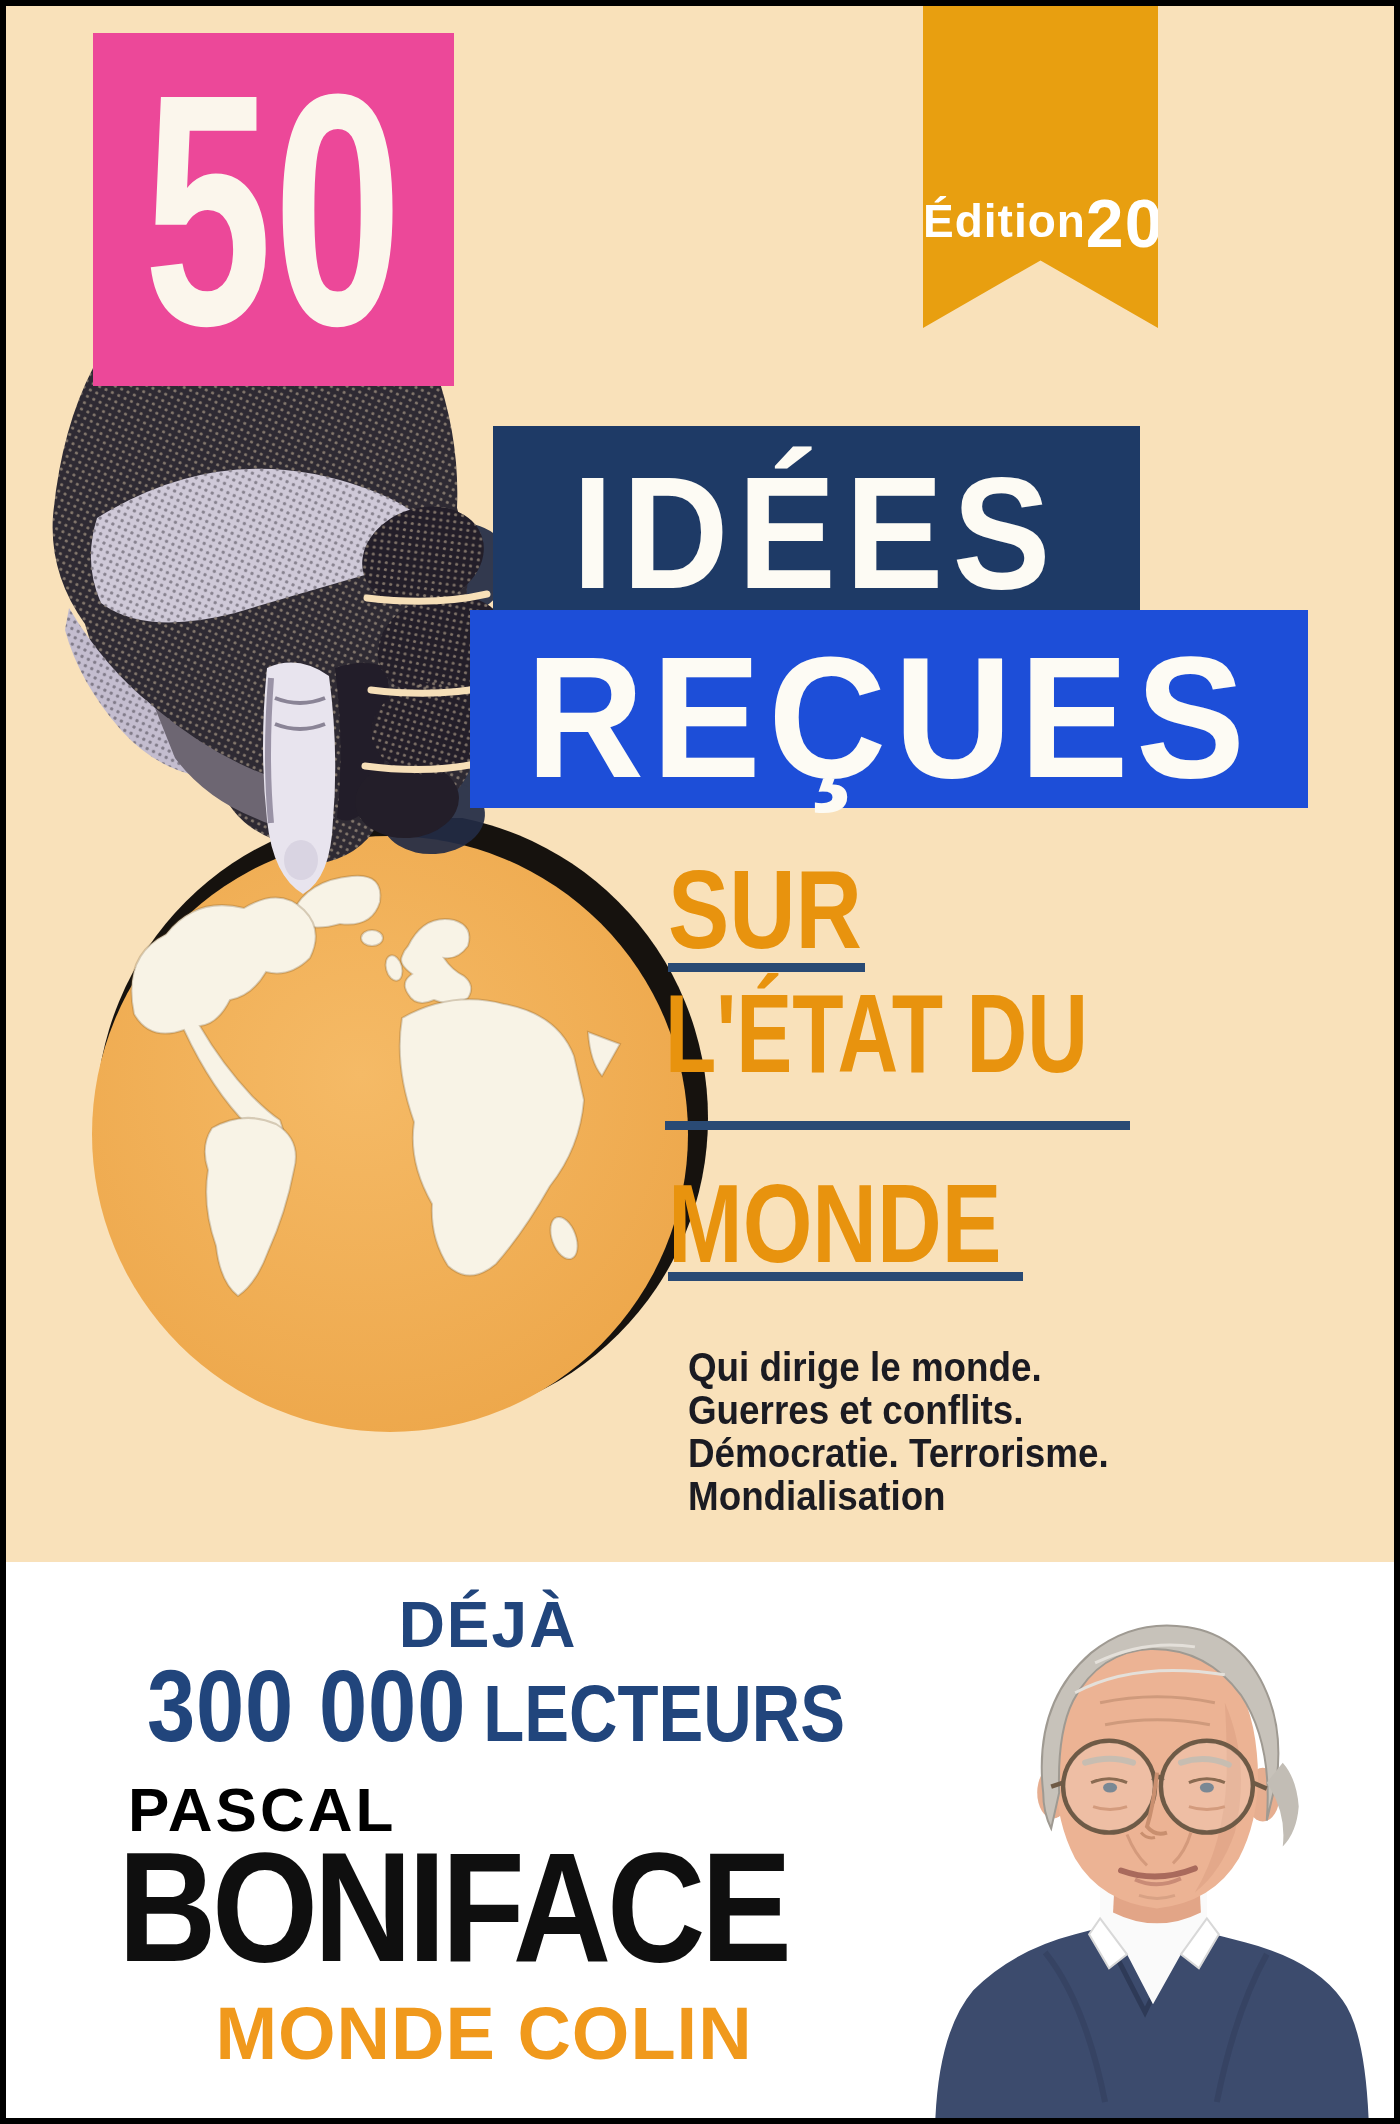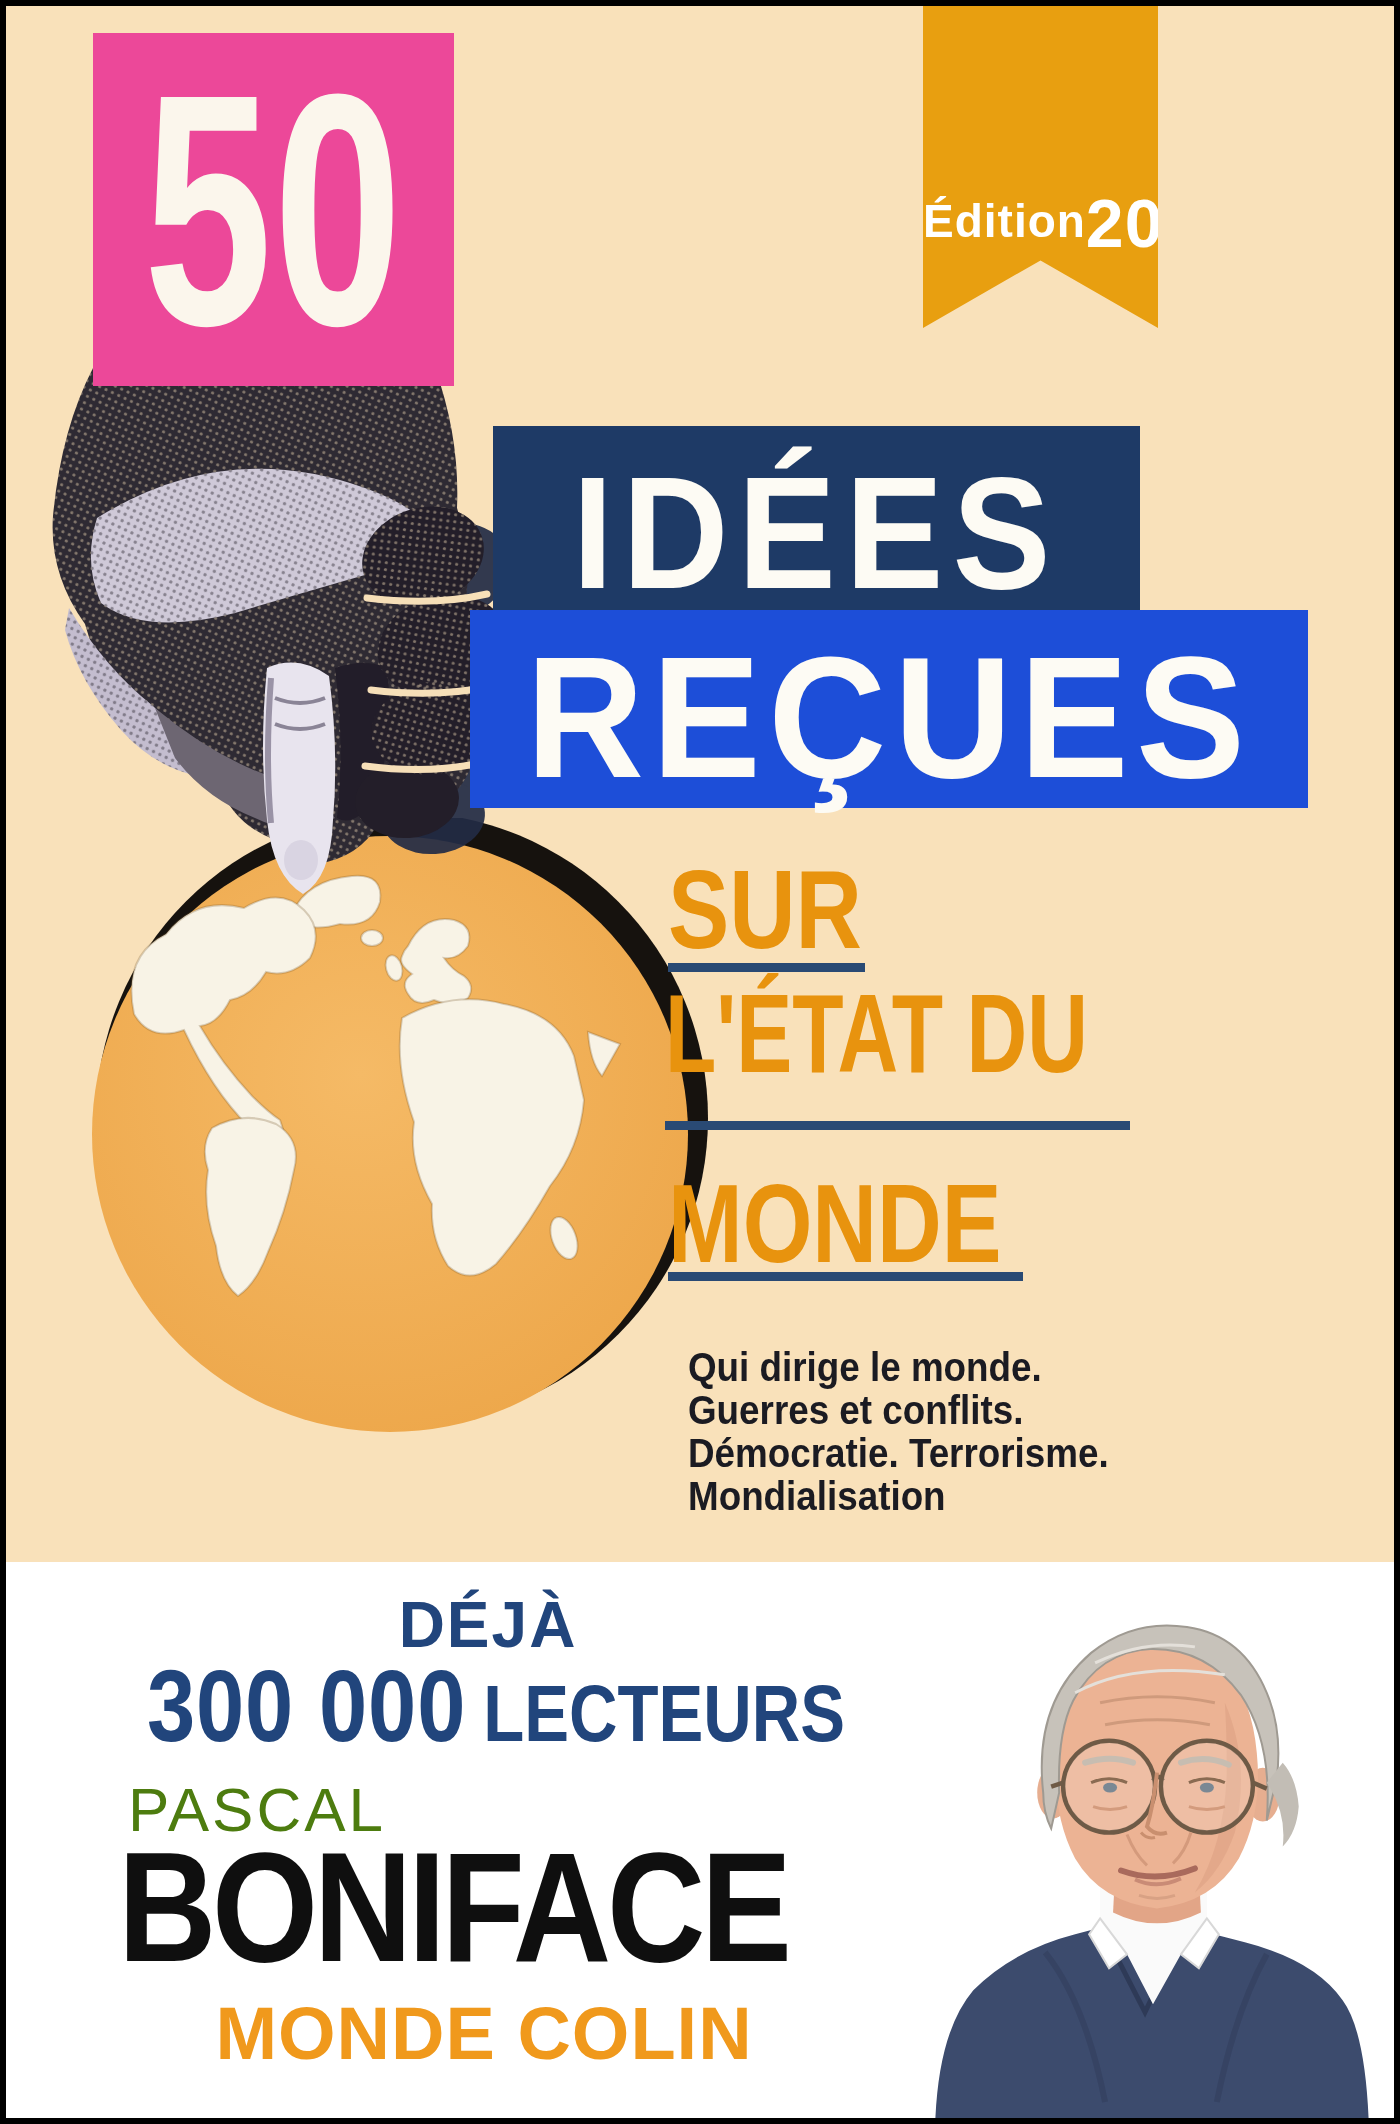--- a/index.html
+++ b/index.html
@@ -37,21 +37,21 @@
   
   .topics{left:682px;top:1340px;z-index:5;transform:scaleX(.92);transform-origin:left top;}
   .topics div{color:#1B1B22;font-weight:bold;font-size:40px;line-height:43px;white-space:nowrap;}
 
   
   .whiteband{left:0;top:1556px;width:1388px;height:556px;background:#fff;z-index:7;}
   .deja{left:482px;top:1582px;transform:translateX(-50%);color:#21457C;font-weight:bold;font-size:64px;z-index:8;letter-spacing:2px;}
   .readers{left:490px;top:1642px;transform:translateX(-50%) scaleX(.85);display:flex;align-items:baseline;gap:20px;z-index:8;white-space:nowrap;}
   .readers .count{color:#21457C;font-weight:bold;font-size:102px;letter-spacing:1px;}
   .readers .lect{color:#21457C;font-weight:bold;font-size:79px;}
-  .pascal{left:122px;top:1768px;color:#4d7c0f;font-weight:normal;font-size:62px;letter-spacing:3px;z-index:8;}
+  .pascal{left:122px;top:1768px;color:#000000;font-weight:bold;font-size:62px;letter-spacing:3px;z-index:8;}
   .boniface{left:112px;top:1824px;color:#0f0f0f;font-weight:bold;font-size:155px;letter-spacing:-5px;transform:scaleX(.88);transform-origin:left top;z-index:8;line-height:1;}
   .publisher{left:478px;top:1985px;transform:translateX(-50%);color:#F0991C;font-weight:bold;font-size:74px;letter-spacing:1px;z-index:8;white-space:nowrap;}
 
   svg{display:block;}
   .globe{left:66px;top:812px;z-index:2;}
   .hand{left:29px;top:362px;z-index:4;}
   .portrait{left:889px;top:1577px;z-index:9;}
 </style>
 </head>
 <body>

